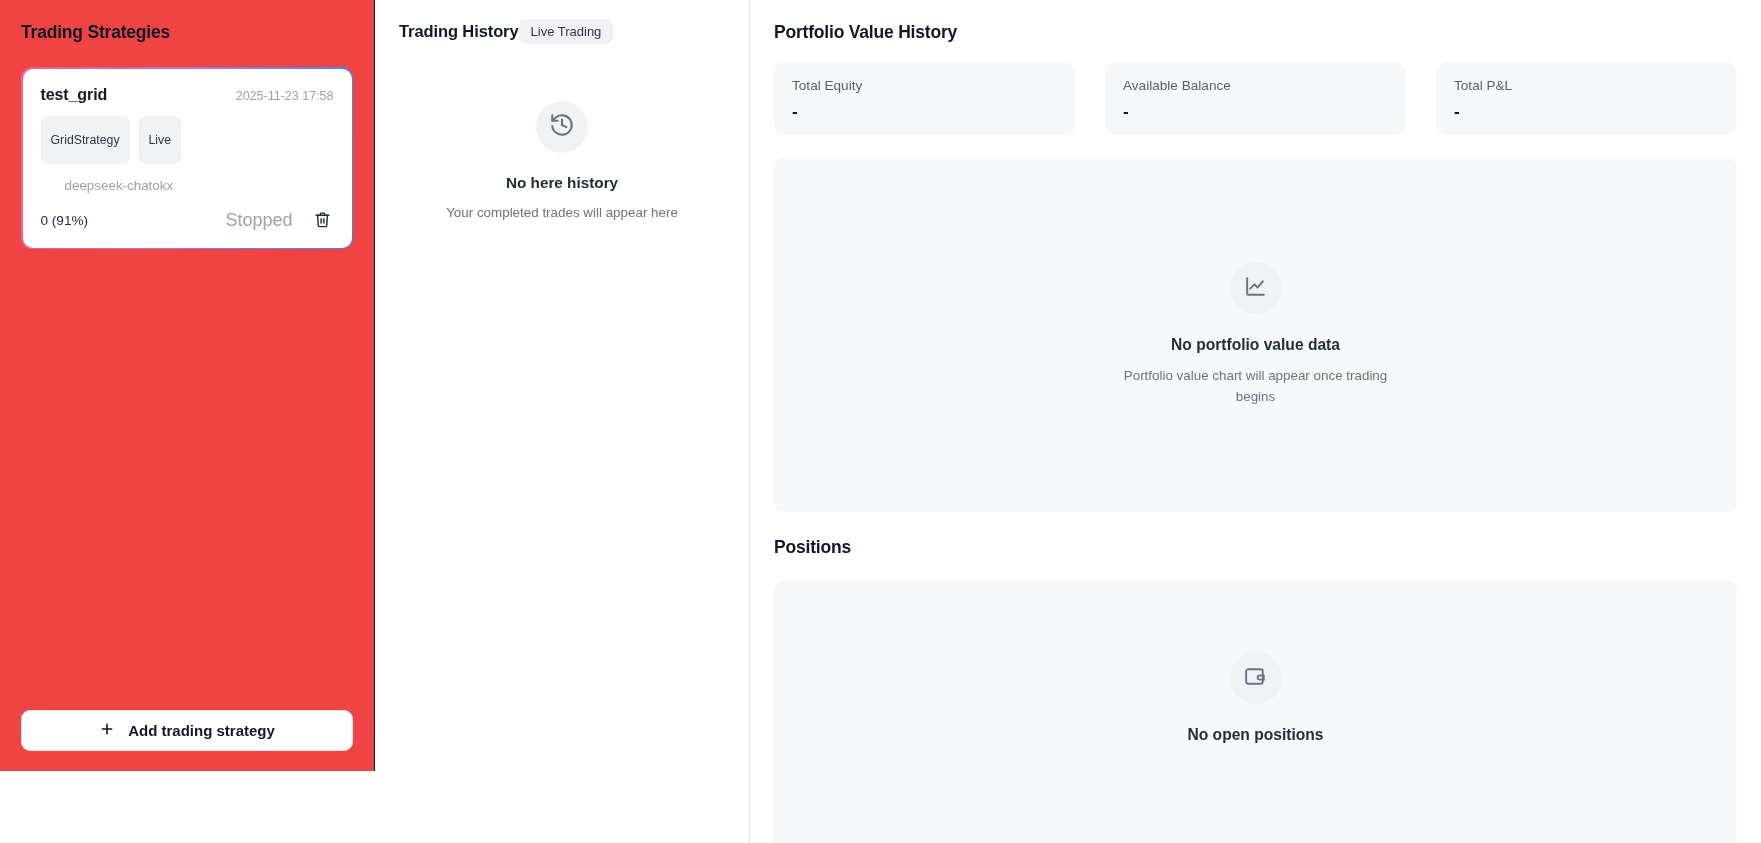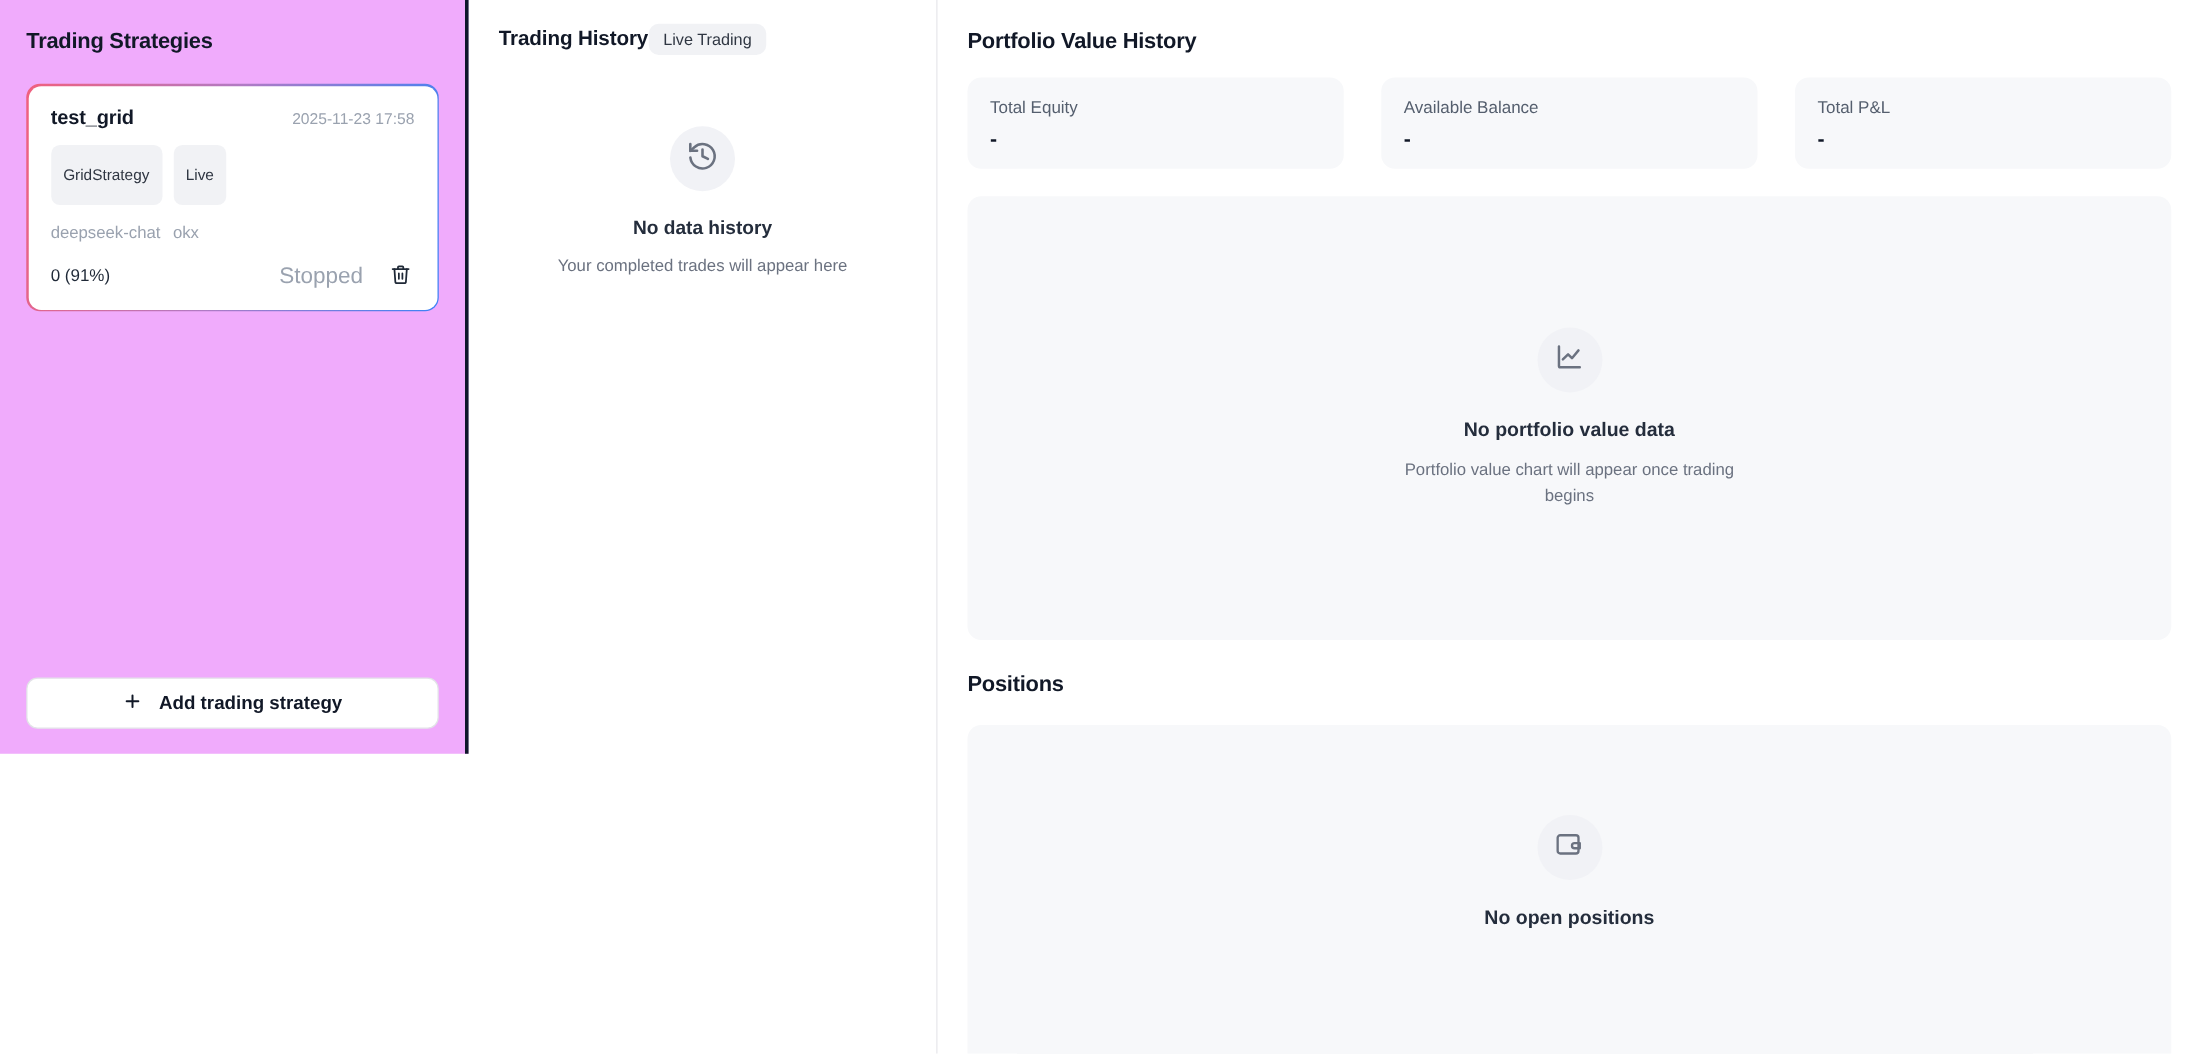--- a/index.html
+++ b/index.html
@@ -13,27 +13,27 @@
   }
   .app {
     display: flex;
     width: 1761px;
     height: 843px;
   }
 
   
   .col-strategies {
     width: 375px;
-    height: 603px;
-    border-right: 3px solid #0f172a;
+    height: 771px;
+    border-right: 1px solid #0f172a;
     padding: 22px 21px 0 21px;
     display: flex;
     flex-direction: column;
     position: relative;
-    background: #f0abfc;
+    background: #ef4444;
   }
   .panel-title {
     font-size: 17.5px;
     font-weight: bold;
     letter-spacing: -0.2px;
     color: #111827;
   }
   .strategy-list { margin-top: 24px; flex: 1 1 auto; }
 
   .strategy-card {
@@ -73,21 +73,21 @@
     font-size: 12.3px;
     color: #2f3642;
     padding: 18px 10px;
     line-height: 1;
   }
   .sc-meta {
     margin-top: 14px;
     font-size: 13.4px;
     color: #9aa2af;
     display: flex;
-    gap: 10px;
+    margin-left: 24px;
   }
   .sc-row-bottom {
     margin-top: 17px;
     display: flex;
     align-items: center;
     justify-content: space-between;
   }
   .sc-pnl {
     font-size: 13.6px;
     color: #1f2937;
@@ -321,21 +321,21 @@
     <div class="empty-center">
       <div class="circle-icon">
         <span>
           <svg width="26" height="26" viewBox="0 0 24 24" fill="none" stroke="#6b7280" stroke-width="1.9" stroke-linecap="round" stroke-linejoin="round">
             <path d="M3 3v5h5"></path>
             <path d="M3.05 13A9 9 0 1 0 6 5.3L3 8"></path>
             <path d="M12 7v5l4 2"></path>
           </svg>
         </span>
       </div>
-      <div class="empty-title">No data history</div>
+      <div class="empty-title">No here history</div>
       <div class="empty-sub">Your completed trades will appear here</div>
     </div>
   </div>
 
   <div class="col-main">
     <div class="section-title">Portfolio Value History</div>
 
     <div class="stats-row">
       <div class="stat-card">
         <div class="stat-label">Total Equity</div>

